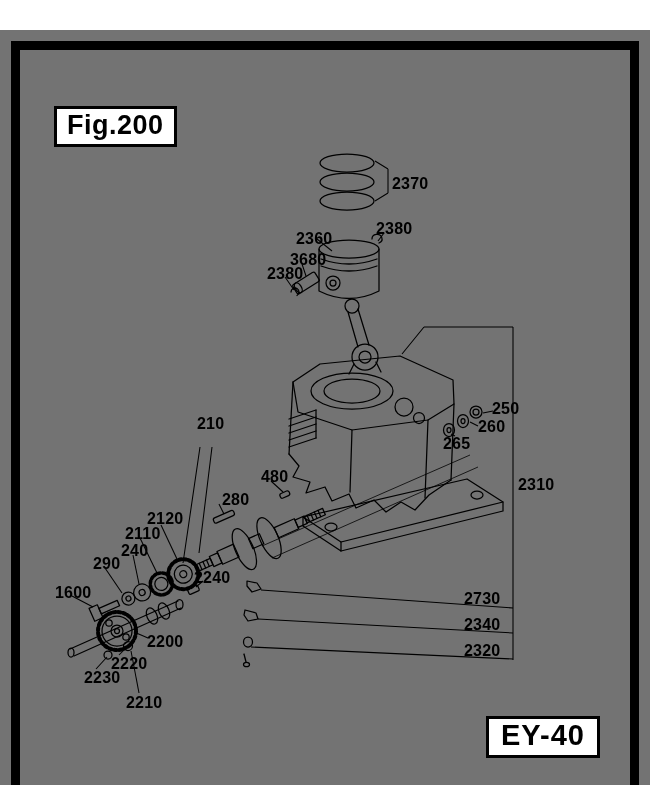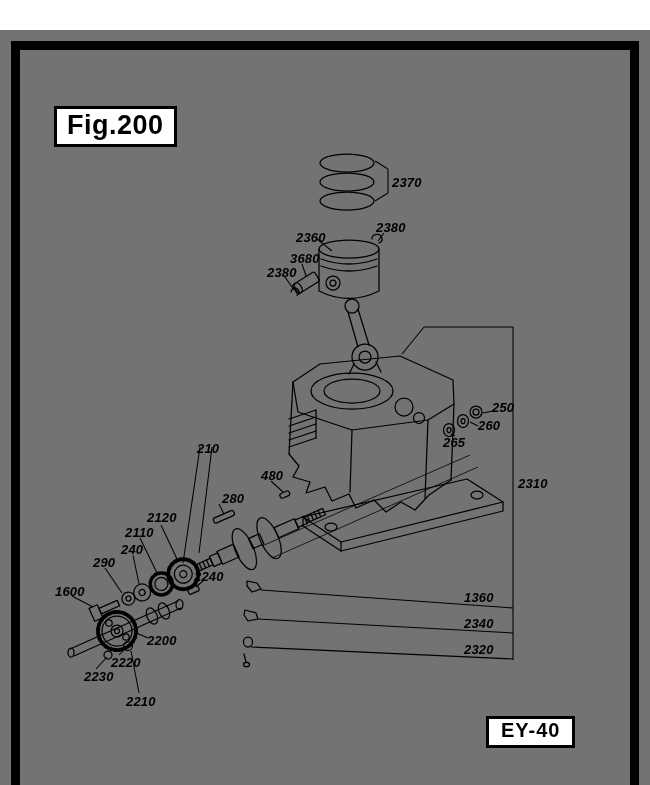--- a/index.html
+++ b/index.html
@@ -11,26 +11,26 @@
     position:absolute;left:11px;top:11px;width:628px;height:763px;
     border:9px solid #000;box-sizing:border-box;
   }
   .titlebox{
     position:absolute;left:54px;top:76px;border:3px solid #000;
     padding:1px 10px 3px;font-size:27px;font-weight:bold;letter-spacing:.5px;
     background:#fff;
   }
   .modelbox{
     position:absolute;left:486px;top:686px;border:3px solid #000;
-    padding:0 12px 3px;font-size:20px;font-weight:bold;letter-spacing:1px;
+    padding:0 12px 3px;font-size:29px;font-weight:bold;letter-spacing:1px;
     background:#fff;
   }
   .callout{
-    position:absolute;font-size:13px;font-weight:bold;line-height:1;
-    letter-spacing:.2px;white-space:nowrap;font-style:italic;
+    position:absolute;font-size:16px;font-weight:bold;line-height:1;
+    letter-spacing:.2px;white-space:nowrap;
   }
   svg.art{position:absolute;left:0;top:0;}
 </style>
 </head>
 <body>
 
 <div class="page">
 
   <div class="frame"></div>
 
@@ -211,30 +211,30 @@
 
   <div class="callout" style="left:392px;top:146px">2370</div>
   <div class="callout" style="left:376px;top:191px">2380</div>
   <div class="callout" style="left:296px;top:201px">2360</div>
   <div class="callout" style="left:290px;top:222px">3680</div>
   <div class="callout" style="left:267px;top:236px">2380</div>
   <div class="callout" style="left:492px;top:371px">250</div>
   <div class="callout" style="left:478px;top:389px">260</div>
   <div class="callout" style="left:443px;top:406px">265</div>
   <div class="callout" style="left:518px;top:447px">2310</div>
-  <div class="callout" style="left:197px;top:412px">210</div>
+  <div class="callout" style="left:197px;top:386px">210</div>
   <div class="callout" style="left:261px;top:439px">480</div>
   <div class="callout" style="left:222px;top:462px">280</div>
   <div class="callout" style="left:147px;top:481px">2120</div>
   <div class="callout" style="left:125px;top:496px">2110</div>
   <div class="callout" style="left:121px;top:513px">240</div>
   <div class="callout" style="left:93px;top:526px">290</div>
   <div class="callout" style="left:55px;top:555px">1600</div>
   <div class="callout" style="left:194px;top:540px">2240</div>
   <div class="callout" style="left:147px;top:604px">2200</div>
-  <div class="callout" style="left:464px;top:561px">1360</div>
+  <div class="callout" style="left:464px;top:561px">2730</div>
   <div class="callout" style="left:464px;top:587px">2340</div>
   <div class="callout" style="left:464px;top:613px">2320</div>
   <div class="callout" style="left:111px;top:626px">2220</div>
   <div class="callout" style="left:84px;top:640px">2230</div>
   <div class="callout" style="left:126px;top:665px">2210</div>
 
 </div>
 
 </body></html>

